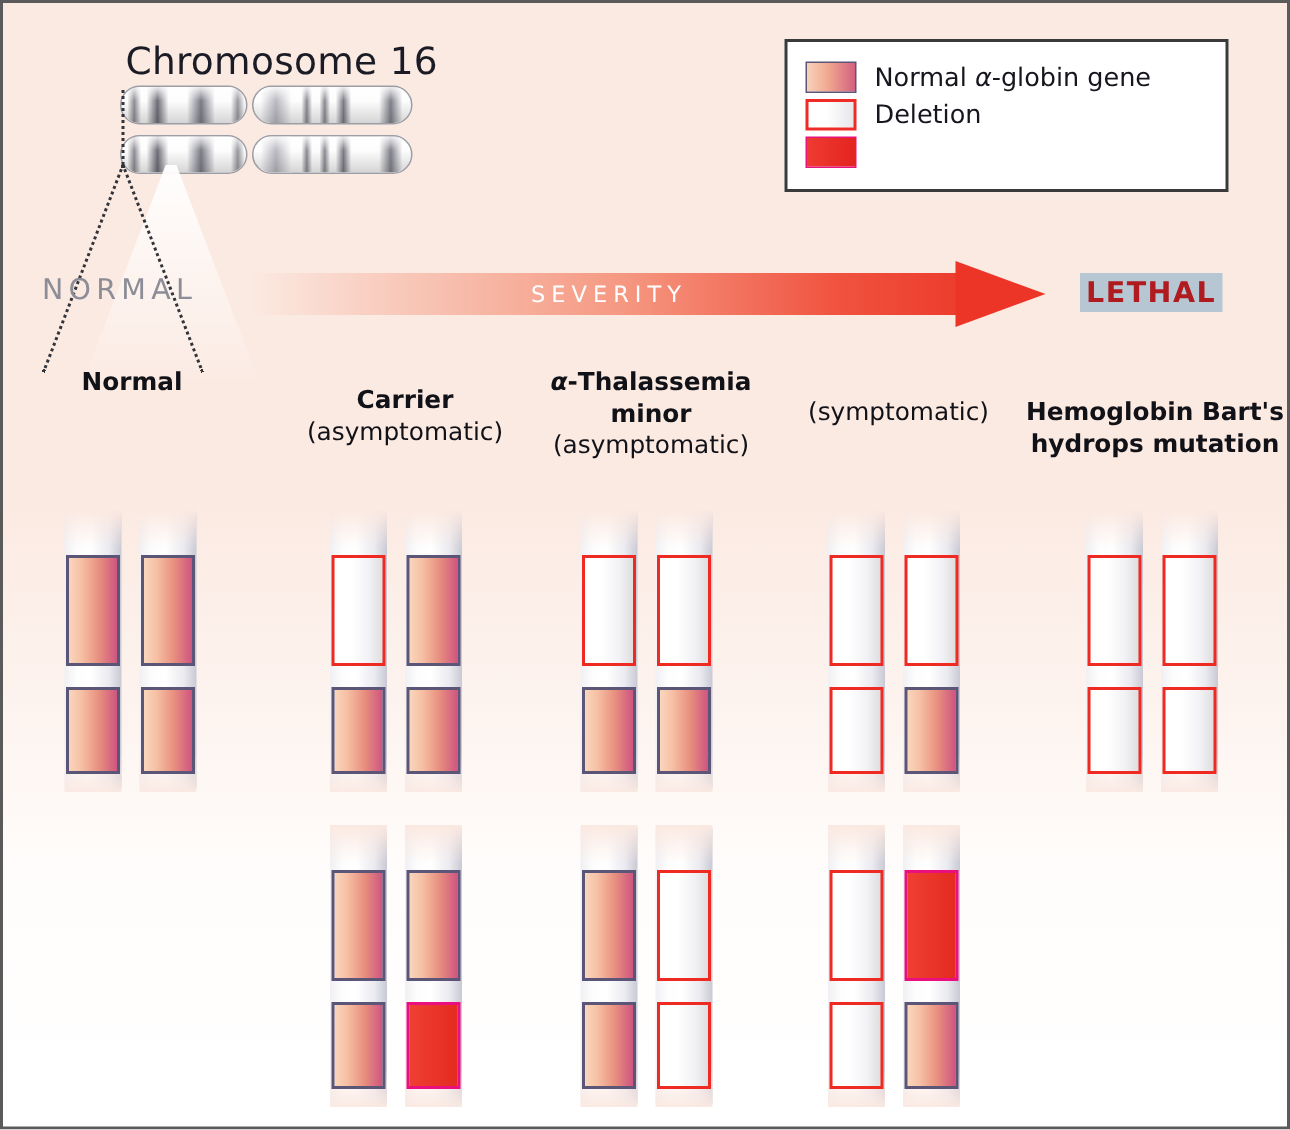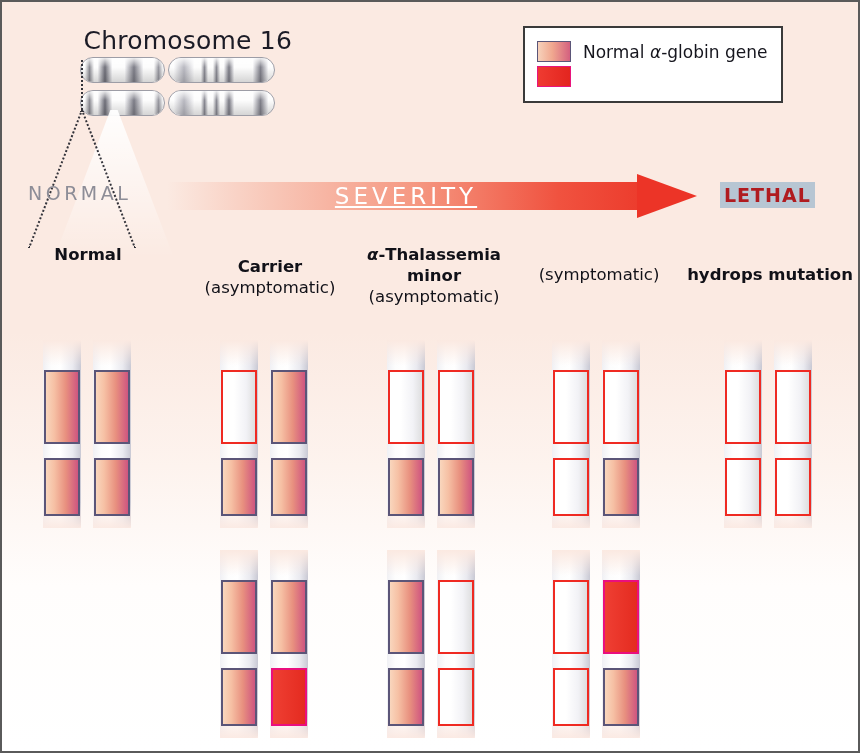--- a/index.html
+++ b/index.html
@@ -46,21 +46,21 @@
     background:linear-gradient(to bottom,rgba(255,255,255,.96),rgba(255,255,255,0));
     clip-path:polygon(47% 0%,53% 0%,100% 100%,0% 100%);
   }
   .leader{position:absolute;width:0;border-left:2px dotted #33333a;}
   #leader-v{left:79px;top:58px;height:50px;}
   #leader-l{left:79px;top:108px;height:148px;transform-origin:top center;transform:rotate(21deg);}
   #leader-r{left:79px;top:108px;height:148px;transform-origin:top center;transform:rotate(-21deg);}
 
   
   #legend{
-    position:absolute;left:521px;top:24px;width:260px;
+    position:absolute;left:521px;top:24px;width:296px;
     box-sizing:border-box;
     border:2px solid #3a3a3a;background:#ffffff;
     padding:9px 12px 10px 12px;
   }
   .legend-row{display:flex;align-items:center;margin:4px 0;}
   .swatch{
     width:34px;height:21px;box-sizing:border-box;flex:0 0 auto;margin-right:12px;
   }
   .sw-normal{border:1px solid #5b5578;
     background:linear-gradient(to right,#f7d2bb 0%,#f0a78f 45%,#d4607f 100%);}
@@ -78,21 +78,21 @@
     background:linear-gradient(to right,rgba(244,120,96,0) 0%,rgba(244,150,125,.42) 22%,rgba(243,120,92,.72) 52%,#f0523f 82%,#ec3b2c 100%);
   }
   #severity-head{
     position:absolute;left:470px;top:0;width:0;height:0;
     border-top:22px solid transparent;border-bottom:22px solid transparent;
     border-left:60px solid #ec3427;
   }
   #severity-label{
     position:absolute;left:0;top:8px;width:478px;height:28px;
     display:flex;align-items:center;justify-content:center;
-    font-size:23px;letter-spacing:4px;color:#ffffff;text-decoration:underline;
+    font-size:15px;letter-spacing:4px;color:#ffffff;
   }
   #normal-label{
     position:absolute;left:26px;top:180px;
     font-size:19px;letter-spacing:3.5px;color:#8d8d97;
   }
   #lethal-label{
     position:absolute;left:718px;top:180px;
     font-size:19px;font-weight:bold;letter-spacing:1px;
     color:#b01b1f;background:#b7c6d3;padding:2px 4px;
   }
@@ -184,20 +184,24 @@
   <div class="leader" id="leader-v"></div>
   <div class="leader" id="leader-l"></div>
   <div class="leader" id="leader-r"></div>
 
   <div id="legend">
     <div class="legend-row">
       <span class="swatch sw-normal"></span>
       <span class="legend-label">Normal <i>α</i>-globin gene</span>
     </div>
     <div class="legend-row">
+      <span class="swatch sw-deletion"></span>
+      <span class="legend-label">Deletion</span>
+    </div>
+    <div class="legend-row">
       <span class="swatch sw-mutation"></span>
     </div>
   </div>
 
   <div id="normal-label">NORMAL</div>
   <div id="severity-wrap">
     <div id="severity-bar"></div>
     <div id="severity-head"></div>
     <div id="severity-label">SEVERITY</div>
   </div>
@@ -211,20 +215,21 @@
     <span class="sub">(asymptomatic)</span>
   </div>
   <div class="col-head" style="left:353px;width:158px;top:242px;">
     <span class="main"><i>α</i>-Thalassemia<br>minor</span>
     <span class="sub">(asymptomatic)</span>
   </div>
   <div class="col-head" style="left:518px;width:158px;top:262px;">
     <span class="sub">(symptomatic)</span>
   </div>
   <div class="col-head" style="left:678px;width:180px;top:262px;">
+    <span class="main">Hemoglobin Bart's</span>
     <span class="main">hydrops mutation</span>
   </div>
 
   <div class="pair" style="left:41px;top:338px;">
     <div class="bar left">
       <div class="gene slot-top normal"></div>
       <div class="gene slot-bot normal"></div>
     </div>
     <div class="bar right">
       <div class="gene slot-top normal"></div>

